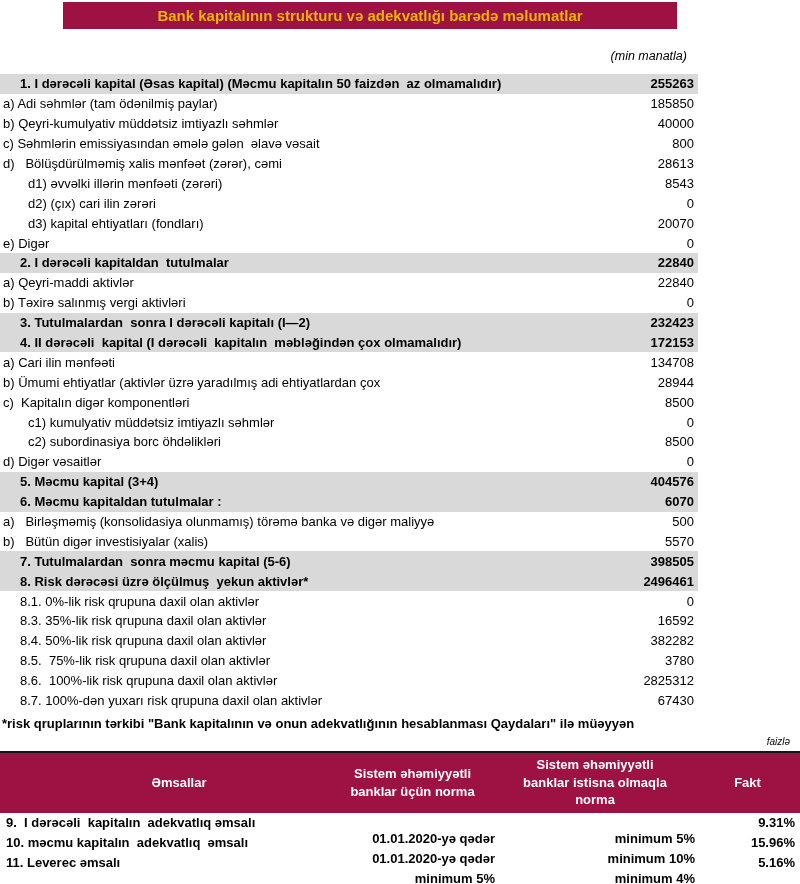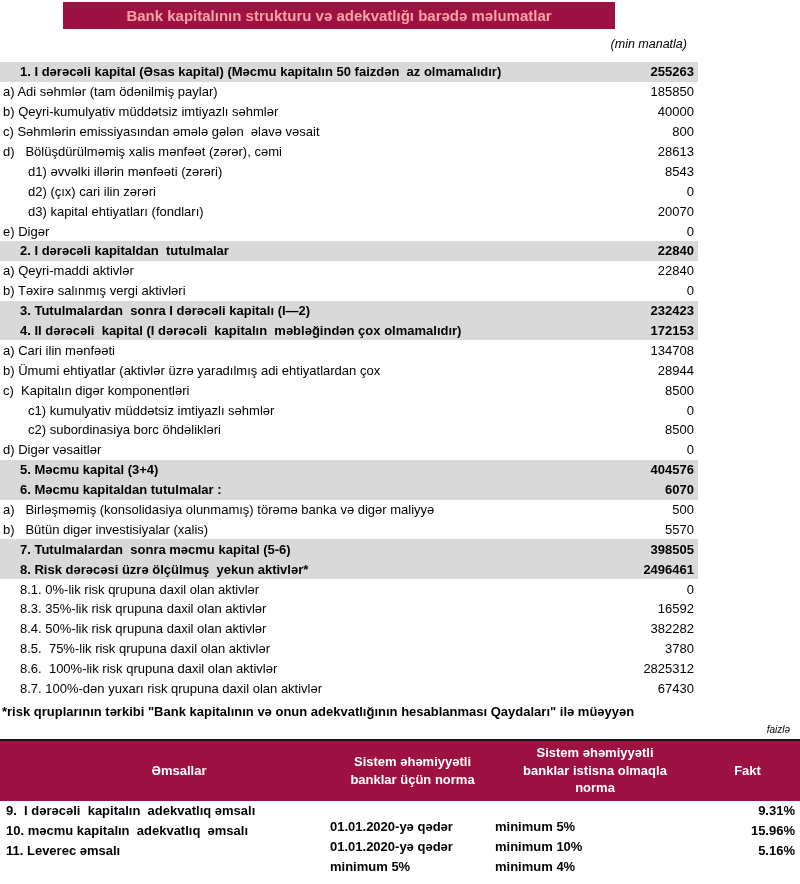--- a/index.html
+++ b/index.html
@@ -2,26 +2,26 @@
 <html style="--brand: #9d1243; --gray: #d9d9d9;"><head>
 <meta charset="utf-8">
 <style>
   :root { --brand:#9d1243; --gray:#d9d9d9; }
   html,body { margin:0; padding:0; background:#fff; }
   body {
     width:800px; height:884px; overflow:hidden;
     font-family:"Liberation Sans", sans-serif; color:#000;
   }
   .banner {
-    margin:2px 0 0 63px; width:552px; height:27px; line-height:27px;
-    background:var(--brand); color:#fca5a5; font-weight:bold; font-size:15px;
+    margin:2px 0 0 63px; width:614px; height:27px; line-height:27px;
+    background:var(--brand); color:#eab308; font-weight:bold; font-size:15px;
     text-align:center;
   }
   .unit-note {
-    width:687px; margin-top:7px; height:17px; line-height:17px;
+    width:687px; margin-top:19px; height:17px; line-height:17px;
     text-align:right; font-style:italic; font-size:12.5px;
   }
   .cap-table { width:698px; margin-top:9px; }
   .crow {
     display:flex; height:19.9px; align-items:center;
     font-size:13px; white-space:pre;
   }
   .crow .lbl { flex:1; overflow:hidden; }
   .crow .val { text-align:right; padding-right:4px; min-width:100px; }
   .em-row { background:var(--gray); font-weight:bold; }
@@ -47,21 +47,21 @@
   .hc.c3 span { max-width:165px; }
   .c1 { width:330px; box-sizing:border-box;padding-left:28px; }
   .c2 { width:165px; }
   .c3 { width:200px; }
   .c4 { width:105px; }
   .rrow {
     display:flex; height:20px; align-items:center;
     font-weight:bold; font-size:13px; white-space:pre;
   }
   .rrow .c1 { padding-left:6px; }
-  .rrow .c2, .rrow .c3 { text-align:left;margin-top:31px; }
+  .rrow .c2, .rrow .c3 { text-align:right;margin-top:31px; }
   .rrow .c4 { text-align:right; padding-right:5px; box-sizing:border-box; }
 </style>
 </head>
 <body>
 
 <div>
 
   <div class="banner">Bank kapitalının strukturu və adekvatlığı barədə məlumatlar</div>
 
   <div class="unit-note">(min manatla)</div>

